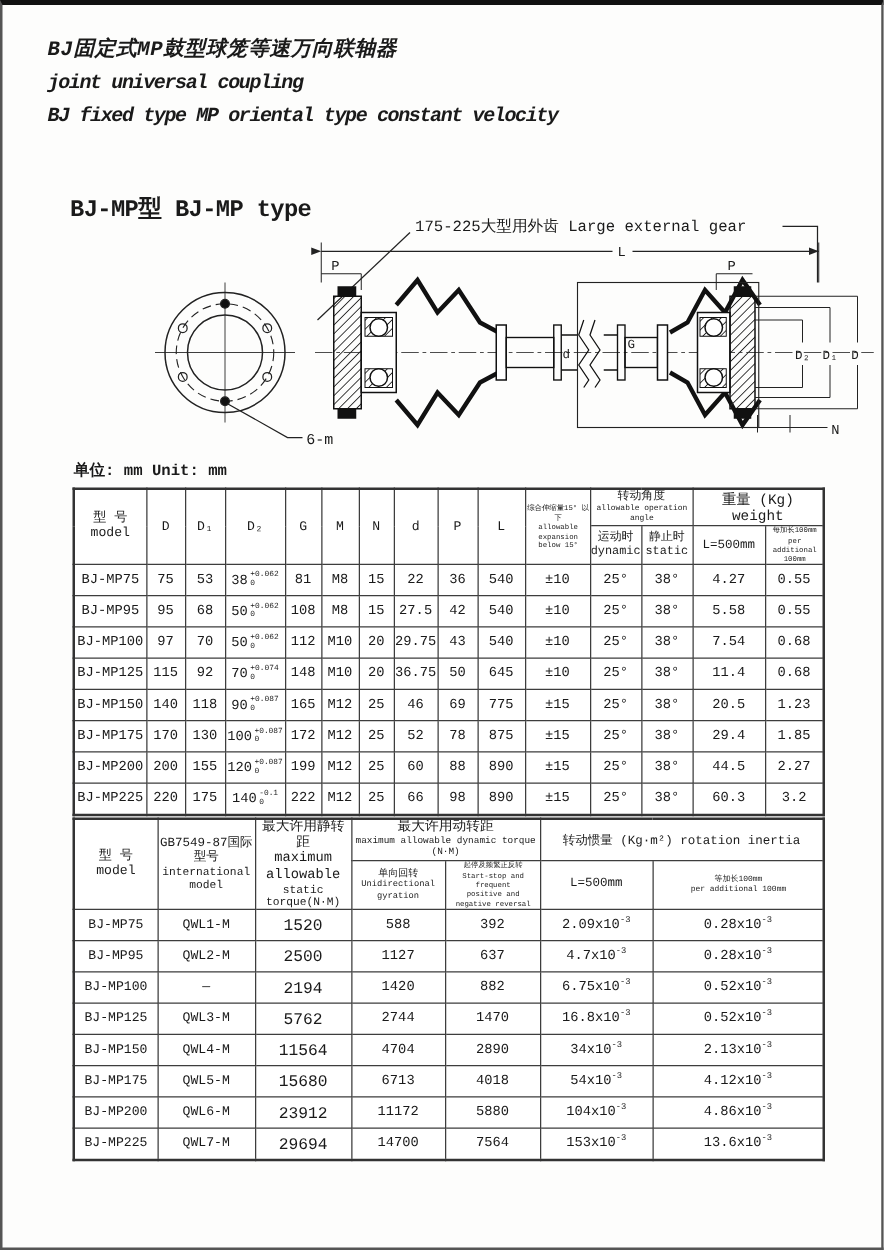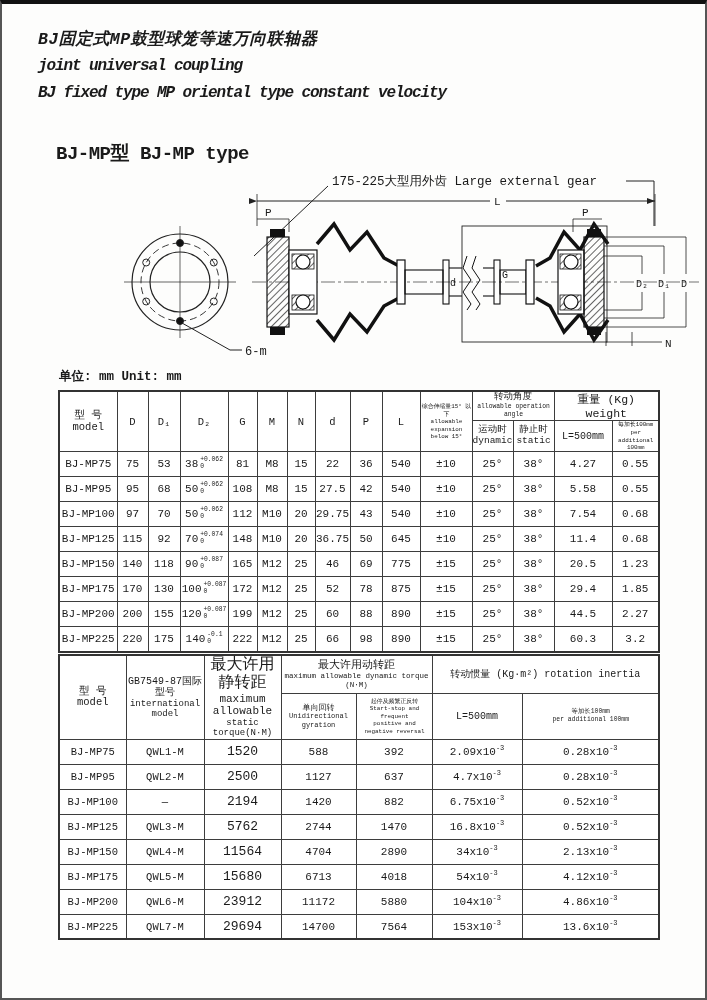--- a/index.html
+++ b/index.html
@@ -5,21 +5,21 @@
   html,body{margin:0;padding:0;background:#e8e8e8;}
   .page{
     position:relative;width:707px;height:1000px;margin:0 auto;
     background:#fdfdfc;color:#1a1a1a;overflow:hidden;
     font-family:"Liberation Mono","DejaVu Sans Mono",monospace;
     border:2px solid #555;border-top:4px solid #111;box-sizing:border-box;
   }
   .title{position:absolute;left:36px;top:22px;line-height:27px;font-weight:600;font-style:italic;}
   .title .zh{font-size:16.5px;letter-spacing:0.5px;}
   .title .en{font-size:16px;letter-spacing:-1.1px;}
-  .section-label{position:absolute;left:54px;top:136px;font-size:19px;font-weight:600;letter-spacing:-0.5px;}
+  .section-label{position:absolute;left:54px;top:150px;font-size:19px;font-weight:600;letter-spacing:-0.5px;}
   .unit-note{position:absolute;left:57px;top:364px;font-size:12.5px;font-weight:600;}
   svg{position:absolute;left:0;top:160px;font-family:"Liberation Mono","DejaVu Sans Mono",monospace;}
   svg text{fill:#1a1a1a;}
 
   table{position:absolute;border-collapse:collapse;table-layout:fixed;width:600px;left:56px;background:#fff;}
   #t1{top:386px;}
   #t2{top:650px;}
   th,td{border:1px solid #3d3d3d;text-align:center;vertical-align:middle;padding:0;font-weight:500;overflow:hidden;}
   table{border:2px solid #333;}
   thead th{font-size:10.5px;}
@@ -440,21 +440,21 @@
       <tr>
         <th rowspan="2">
           <span class="hdr2">型 号</span>
           <span class="hdr2">model</span>
         </th>
         <th rowspan="2">
           <span class="mid" style="font-size:10px">GB7549-87国际型号</span>
           <span class="mid" style="font-size:9px">international model</span>
         </th>
         <th rowspan="2">
-          <span class="mid" style="font-size:16px">最大许用静转距</span>
+          <span class="mid" style="font-size:11px">最大许用静转距</span>
           <span class="mid" style="font-size:11px">maximum allowable</span>
           <span class="mid" style="font-size:9px">static torque(N·M)</span>
         </th>
         <th colspan="2">
           <span class="mid" style="font-size:11px">最大许用动转距</span>
           <span class="small-en" style="font-size:7.5px">maximum allowable dynamic torque (N·M)</span>
         </th>
         <th colspan="2">
           <span style="font-size:10px">转动惯量 (Kg·m²) rotation inertia</span>
         </th>

